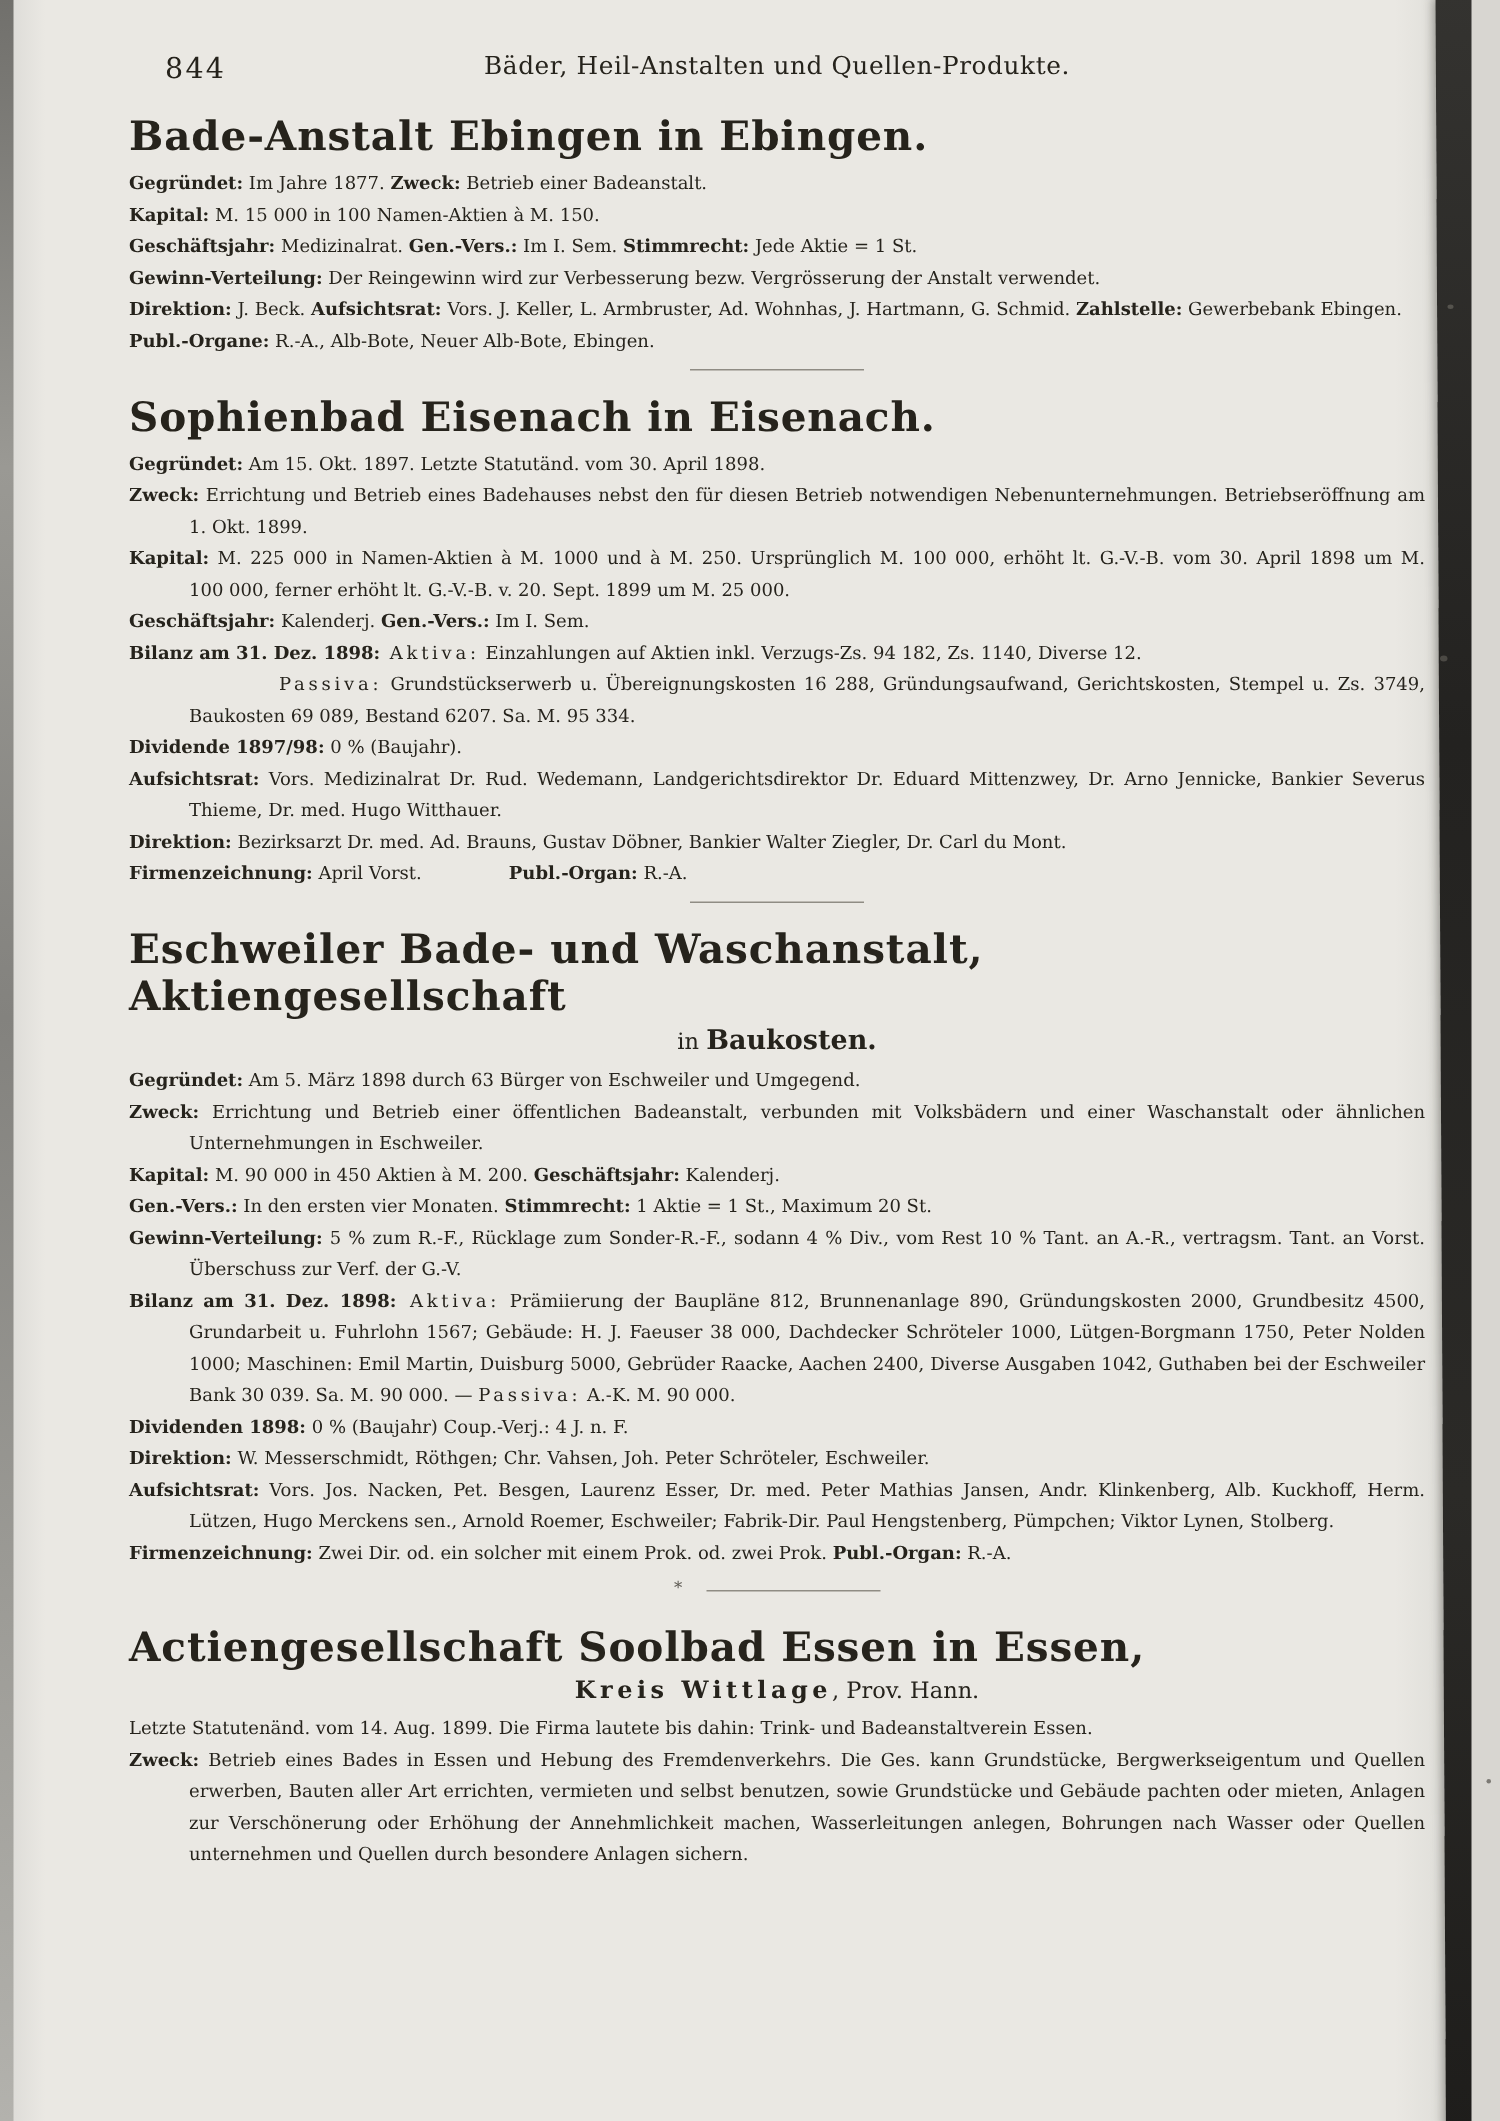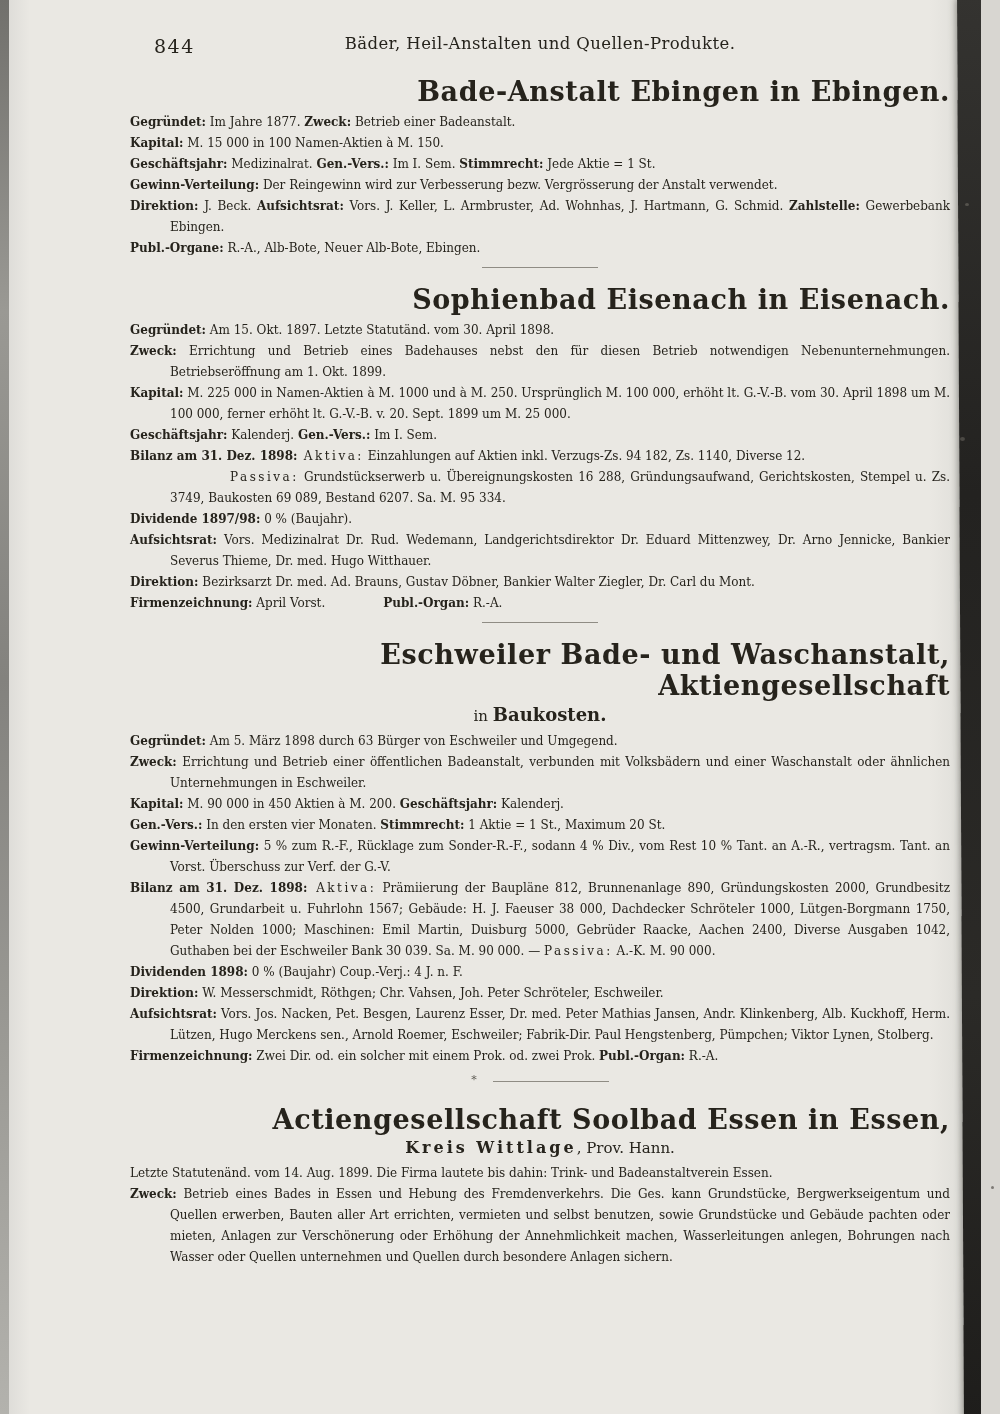--- a/index.html
+++ b/index.html
@@ -34,28 +34,28 @@
     background:linear-gradient(180deg,#343330 0,#232220 35%,#2b2a27 70%,#1e1d1b 100%);
     transform:rotate(-0.28deg);
     transform-origin:top center;
     box-shadow:-5px 0 7px -4px rgba(60,58,52,.55);
   }
   .speck{position:absolute;background:#55534d;border-radius:50%;}
   .speck.s1{width:4px;height:3px;right:31px;top:203px;}
   .speck.s2{width:5px;height:4px;right:35px;top:437px;opacity:.8;}
   .speck.s3{width:3px;height:3px;right:6px;top:1186px;opacity:.7;}
 
-  .paper{position:relative;padding:34px 50px 0 86px;margin-left:44px;}
+  .paper{position:relative;padding:34px 50px 0 86px;}
 
   .running-header{position:relative;height:26px;margin-bottom:4px;}
   .pagenum{position:absolute;left:24px;top:1px;font-size:19px;letter-spacing:1.5px;}
   .running-title{display:block;text-align:center;font-size:16.5px;letter-spacing:.4px;}
 
   .entry-heading{
-    font-size:27px;font-weight:bold;text-align:right;
+    font-size:27px;font-weight:bold;text-align:left;
     letter-spacing:.6px;
     margin:16px 0 5px;
   }
   .entry-subheading{
     text-align:center;font-size:15px;margin:-2px 0 6px;
   }
   .entry-subheading .run-bold{font-size:18px;font-weight:bold;}
   .entry-subheading .run-spaced{letter-spacing:3px;font-size:16px;font-weight:bold;}
 
   .entry-para{

